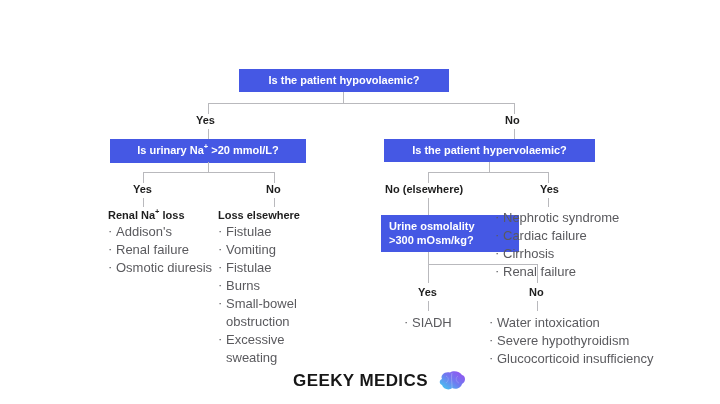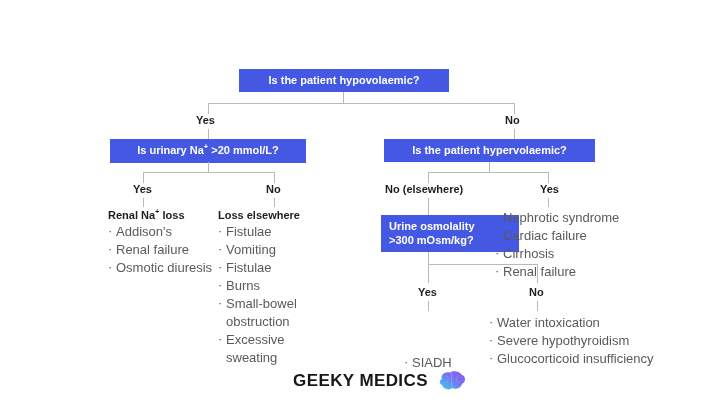--- a/index.html
+++ b/index.html
@@ -227,21 +227,21 @@
   <div class="ln lh" style="left:428px; top:264px; width:109px;"></div>
   <div class="ln lv" style="left:428px; top:264px; height:19px;"></div>
   <div class="ln lv" style="left:537px; top:264px; height:19px;"></div>
 
   <div class="branch-label" style="left:418px; top:286px;">Yes</div>
   <div class="branch-label" style="left:529px; top:286px;">No</div>
 
   <div class="ln lv" style="left:428px; top:301px; height:10px;"></div>
   <div class="ln lv" style="left:537px; top:301px; height:10px;"></div>
 
-  <div class="leaf" style="left:404px; top:314px; width:80px;margin-top:40px;">
+  <div class="leaf" style="left:404px; top:314px; width:80px;">
     <ul>
       <li>SIADH</li>
     </ul>
   </div>
 
   <div class="leaf" style="left:489px; top:314px; width:165px;">
     <ul>
       <li>Water intoxication</li>
       <li>Severe hypothyroidism</li>
       <li>Glucocorticoid insufficiency</li>

